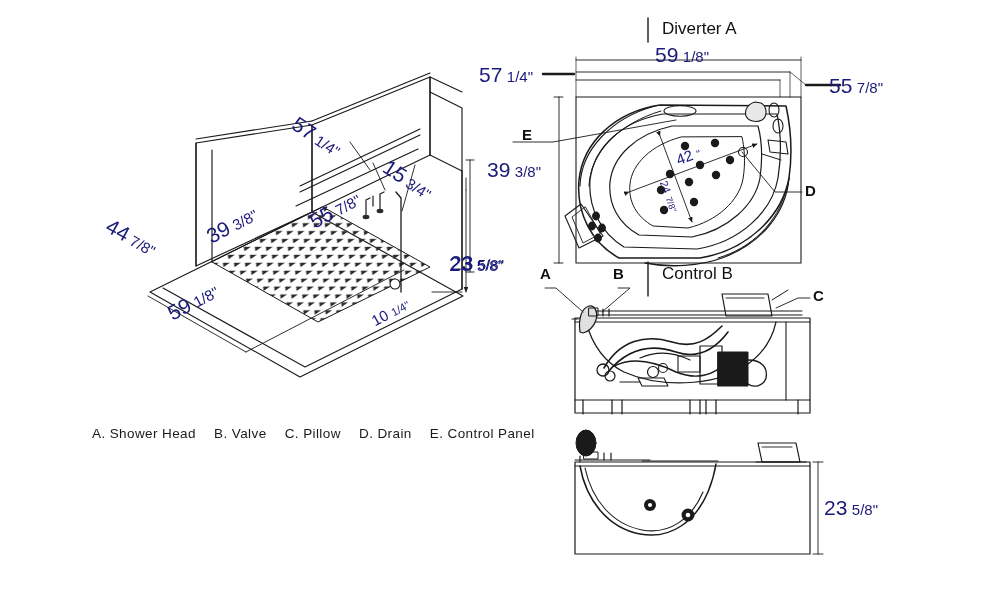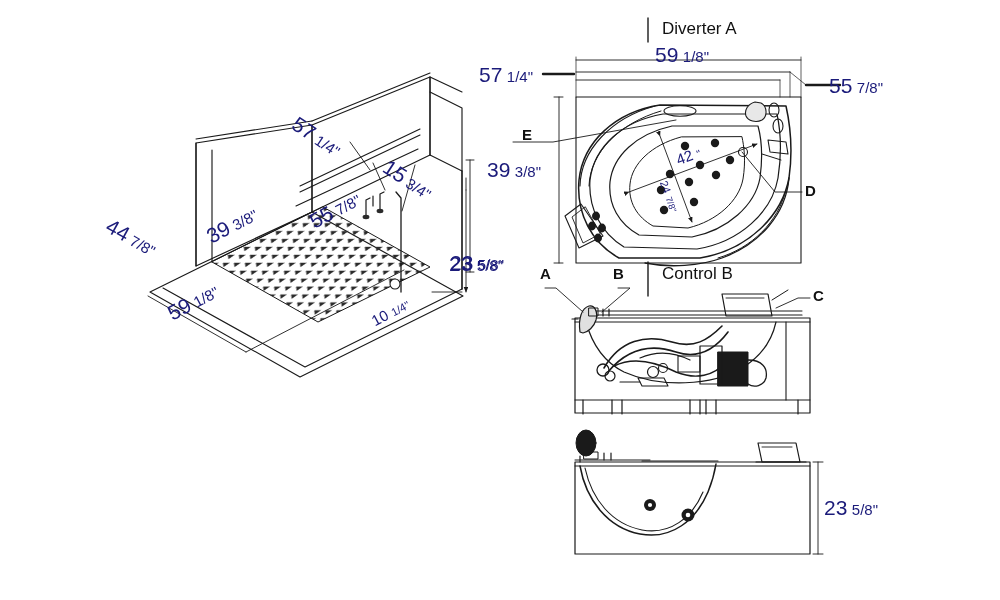--- a/index.html
+++ b/index.html
@@ -410,14 +410,21 @@
     <span class="whole">23</span>
     <span class="frac">5/8"</span>
   </div>
 
   <div class="callout" style="left:522px; top:127px;">E</div>
   <div class="callout" style="left:805px; top:183px;">D</div>
   <div class="callout" style="left:540px; top:266px;">A</div>
   <div class="callout" style="left:613px; top:266px;">B</div>
   <div class="callout" style="left:813px; top:288px;">C</div>
 
+  <div class="legend" style="left:92px; top:426px;">
+    <span>A. Shower Head</span>
+    <span>B. Valve</span>
+    <span>C. Pillow</span>
+    <span>D. Drain</span>
+    <span>E. Control Panel</span>
+  </div>
 
 </div>
 
 </body></html>

